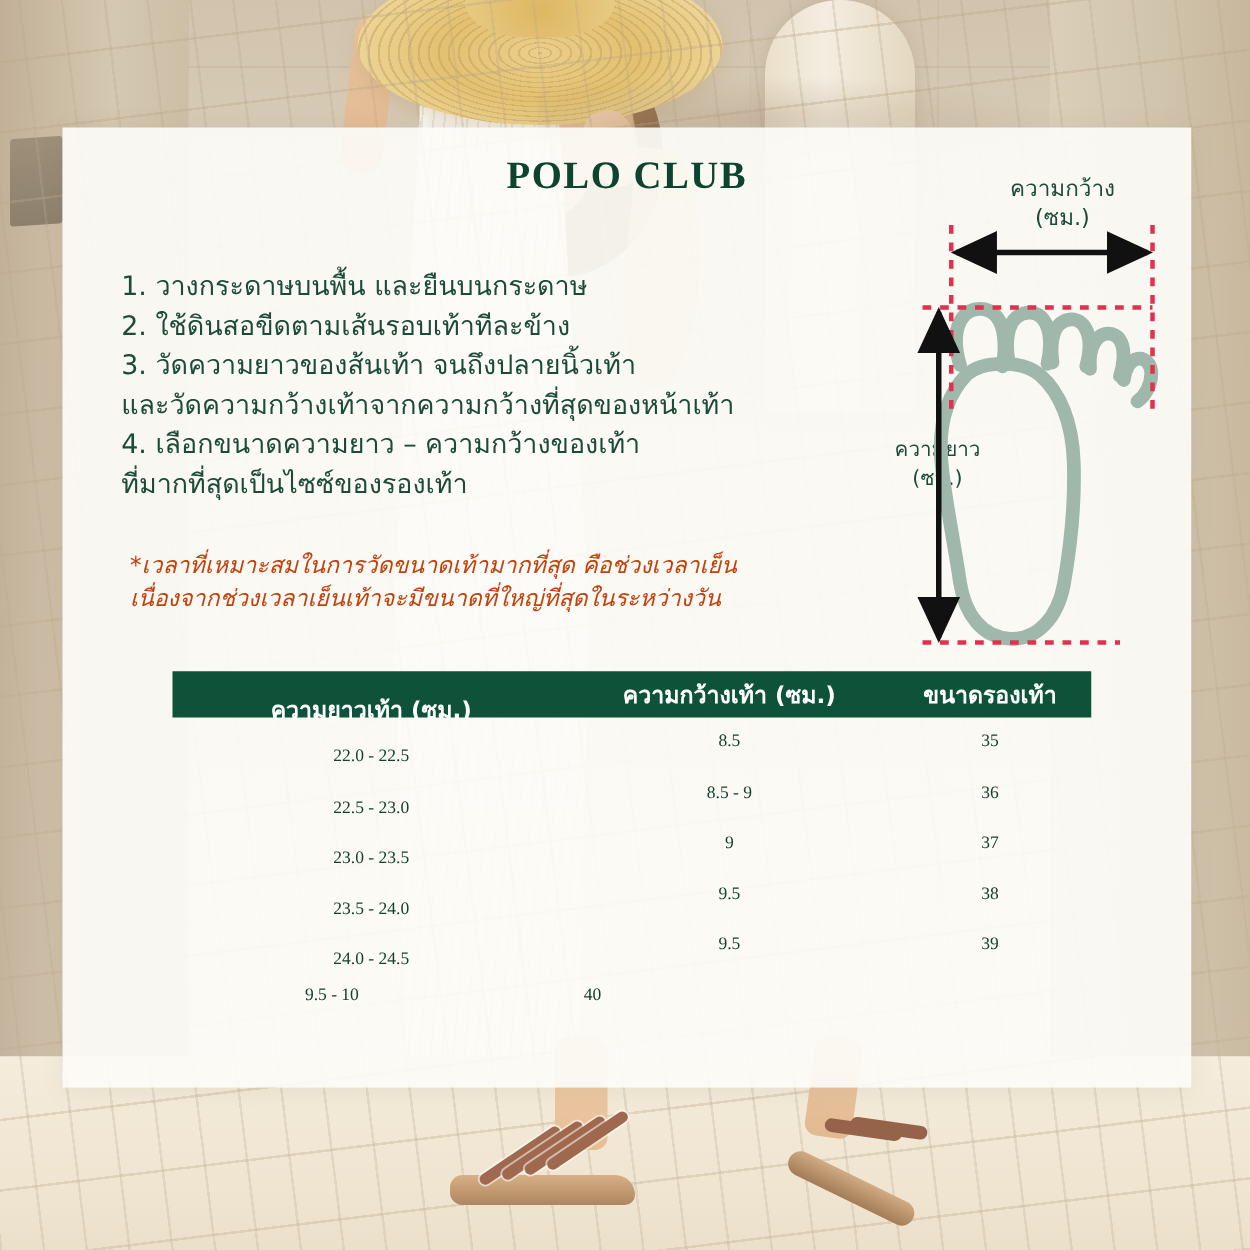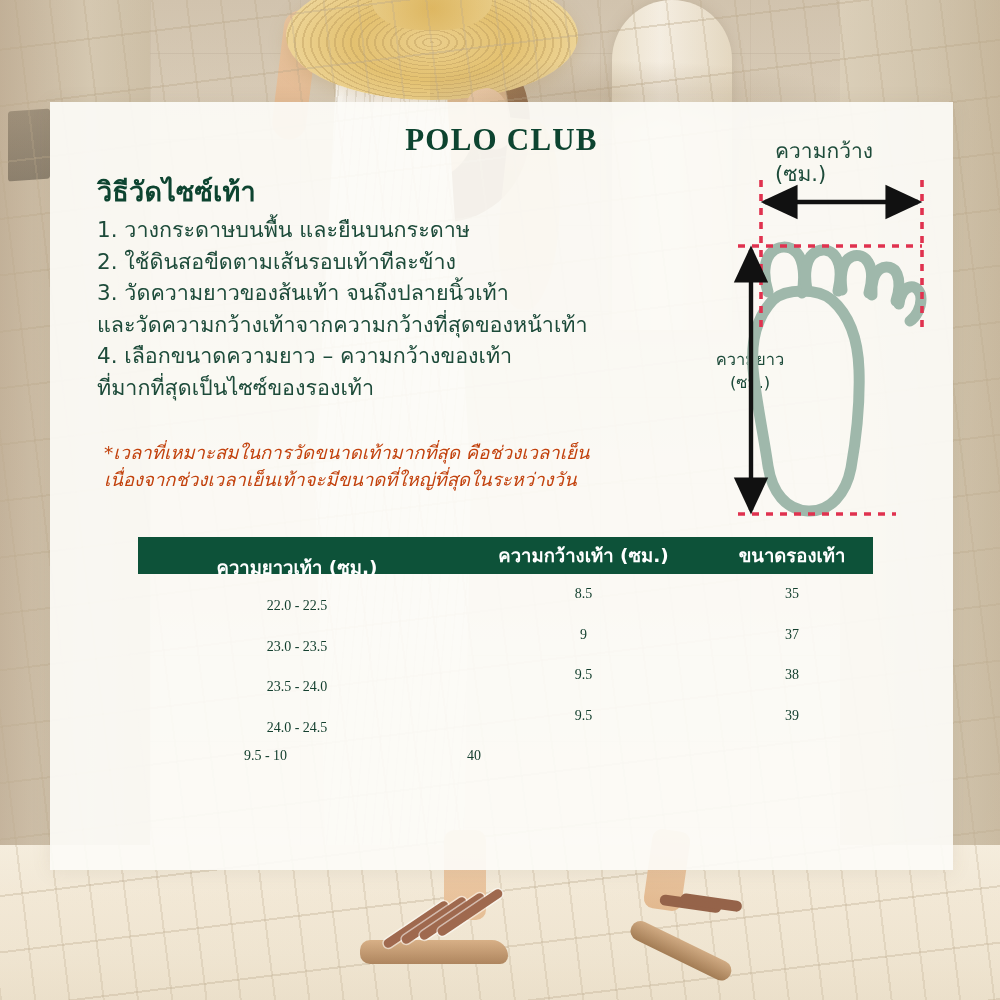--- a/index.html
+++ b/index.html
@@ -196,22 +196,22 @@
   #note {
     position:absolute; left:54px; top:337px; width:620px;
     color:#c2410c; font-size:18.5px; line-height:27px; font-style:italic;
     font-family:"DejaVu Sans", sans-serif;
   }
   #note .ln { white-space:nowrap; }
 
   
   #diagram { position:absolute; left:600px; top:30px; width:300px; height:410px; }
   #lbl-width {
-    position:absolute; left:125px; top:8px; width:150px; text-align:left;
-    color:#1d4b3a; font-size:21px; line-height:23px;
+    position:absolute; left:125px; top:8px; width:150px; text-align:center;
+    color:#1d4b3a; font-size:18px; line-height:23px;
   }
   #lbl-length {
     position:absolute; left:40px; top:216px; width:120px; text-align:center;
     color:#1d4b3a; font-size:16.5px; line-height:23px;
   }
   #diagram svg { position:absolute; left:0; top:0; }
 
   
   #table { position:absolute; left:88px; top:435px; width:735px; }
   #thead {
@@ -273,21 +273,20 @@
     <div class="strap" style="left:30px;top:12px;transform:rotate(-18deg);"></div>
   </div>
 
   <div class="photo-wash"></div>
 </div>
 
 <div id="card">
 
   <div id="brand">POLO CLUB</div>
 
-  <div id="howto-title">วิธีวัดไซซ์เท้า</div>
 
   <div id="steps">
     <div class="ln">1. วางกระดาษบนพื้น และยืนบนกระดาษ</div>
     <div class="ln">2. ใช้ดินสอขีดตามเส้นรอบเท้าทีละข้าง</div>
     <div class="ln">3. วัดความยาวของส้นเท้า จนถึงปลายนิ้วเท้า</div>
     <div class="ln">และวัดความกว้างเท้าจากความกว้างที่สุดของหน้าเท้า</div>
     <div class="ln">4. เลือกขนาดความยาว – ความกว้างของเท้า</div>
     <div class="ln">ที่มากที่สุดเป็นไซซ์ของรองเท้า</div>
   </div>
 
@@ -379,20 +378,25 @@
       <div class="col2">ความกว้างเท้า (ซม.)</div>
       <div class="col3">ขนาดรองเท้า</div>
     </div>
 
     <div class="trow">
       <div class="col1">22.0 - 22.5</div>
       <div class="col2">8.5</div>
       <div class="col3">35</div>
     </div>
     <div class="trow">
+      <div class="col1">22.5 - 23.0</div>
+      <div class="col2">8.5 - 9</div>
+      <div class="col3">36</div>
+    </div>
+    <div class="trow">
       <div class="col1">23.0 - 23.5</div>
       <div class="col2">9</div>
       <div class="col3">37</div>
     </div>
     <div class="trow">
       <div class="col1">23.5 - 24.0</div>
       <div class="col2">9.5</div>
       <div class="col3">38</div>
     </div>
     <div class="trow">

